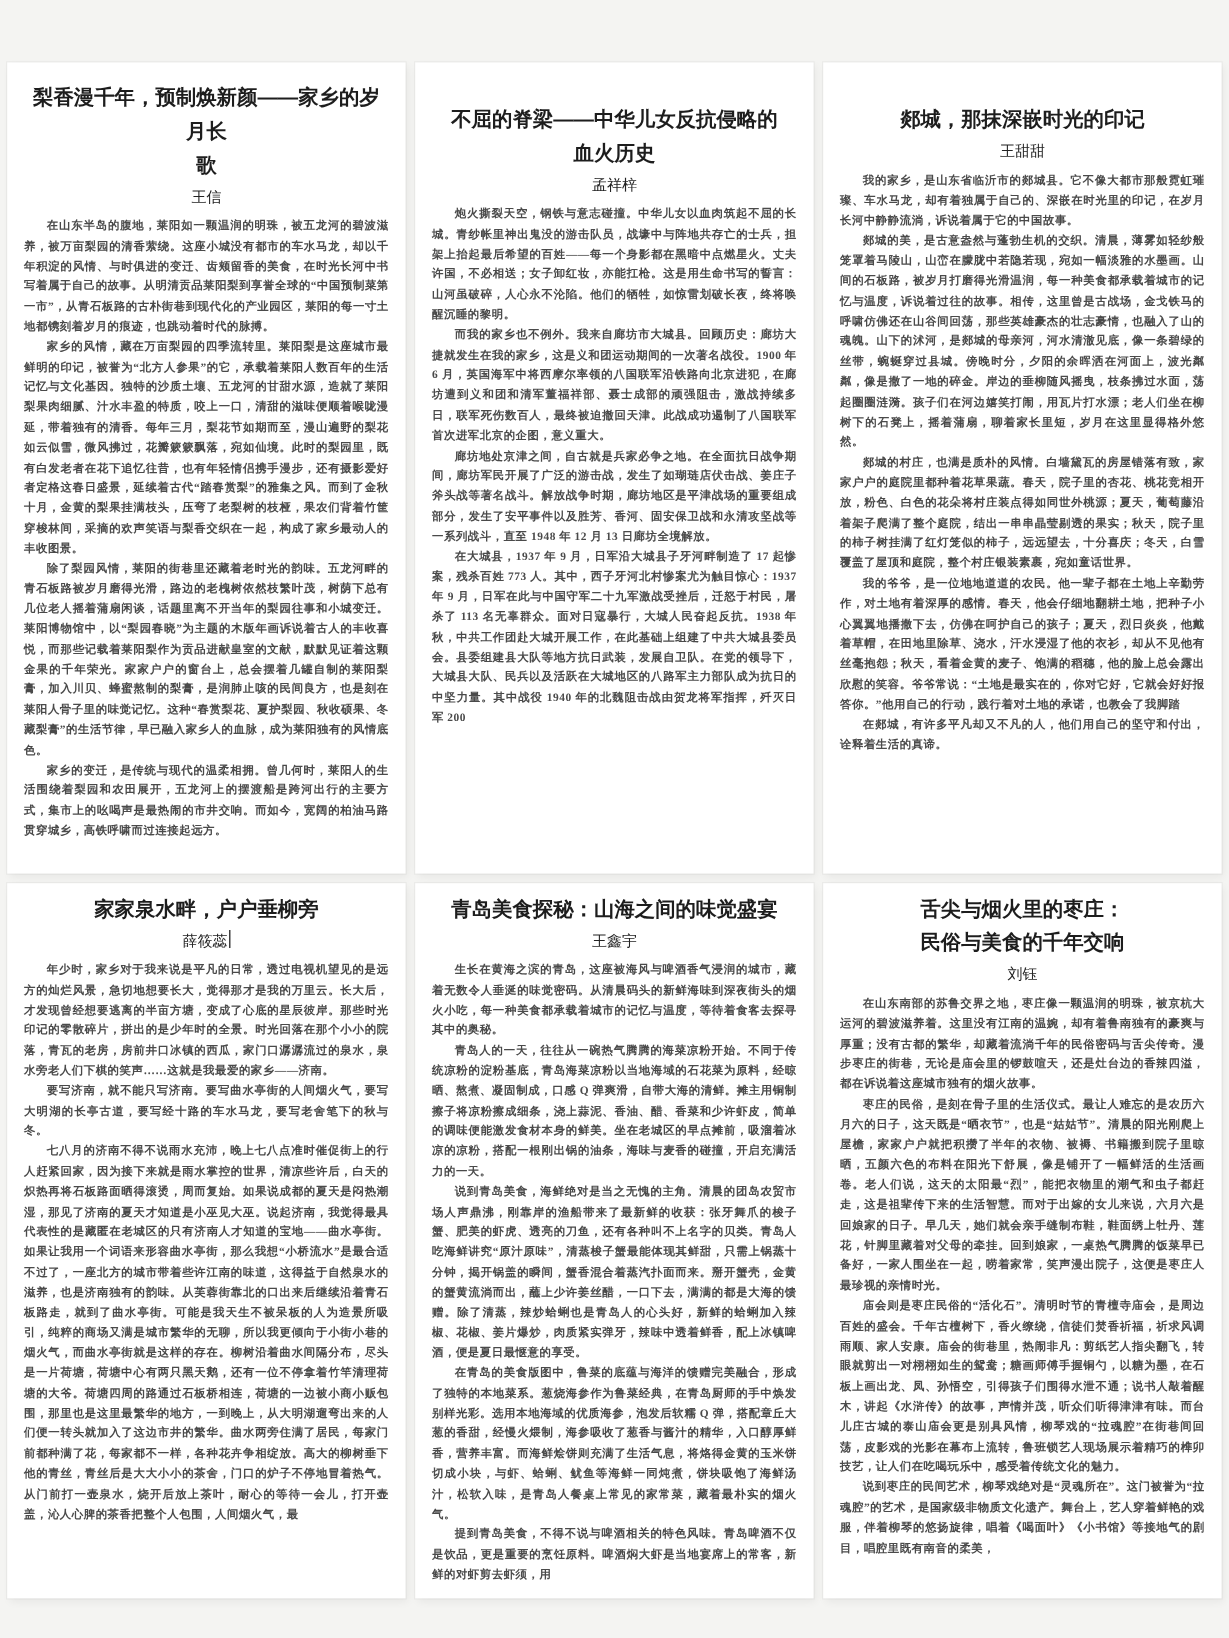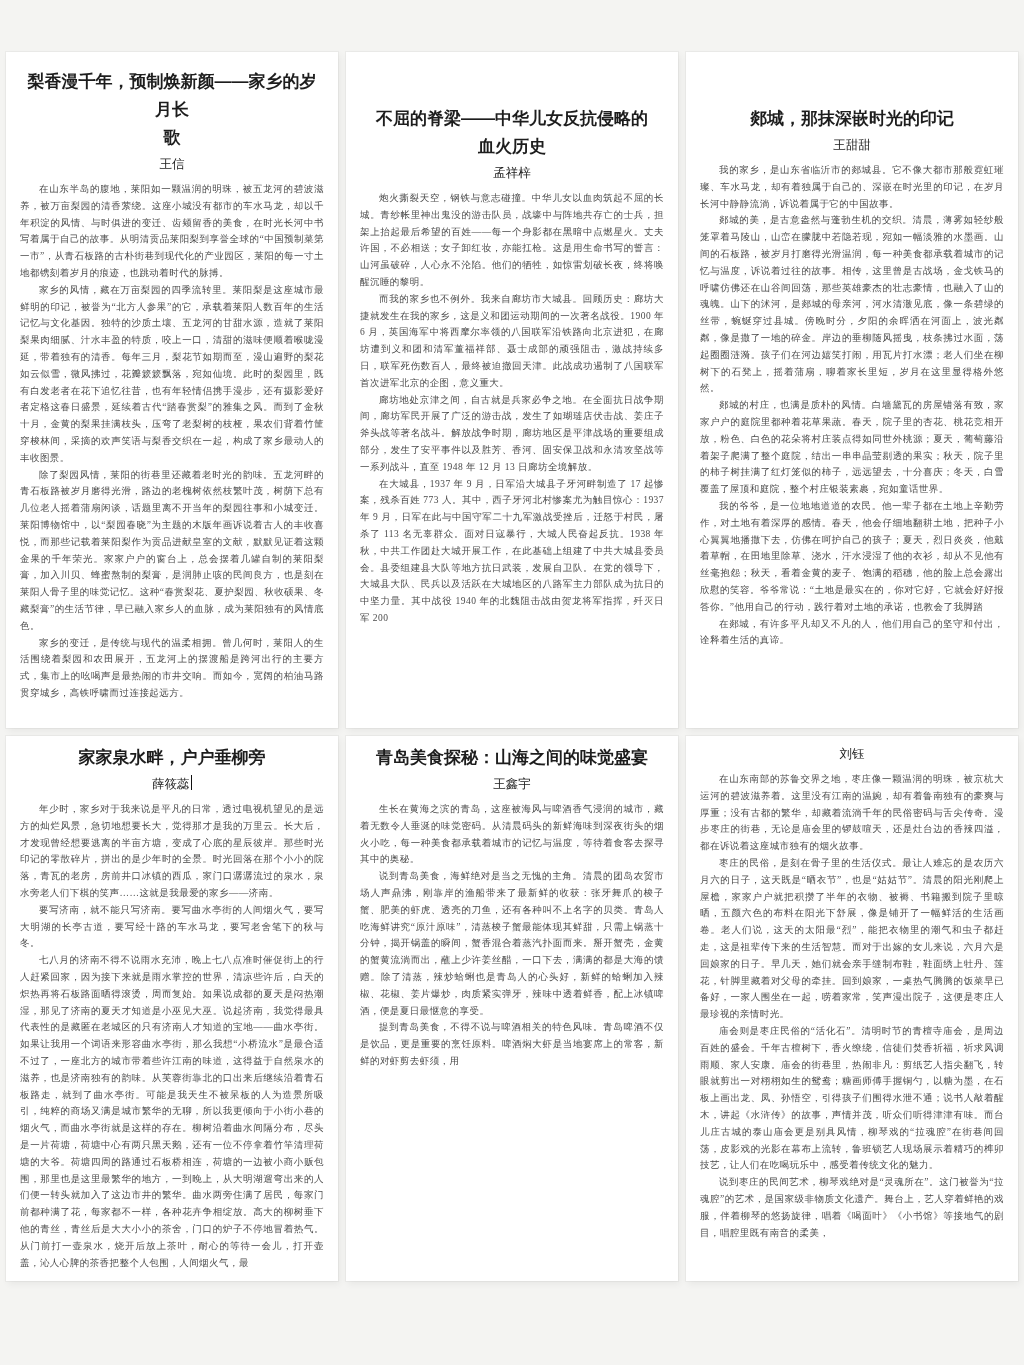--- a/index.html
+++ b/index.html
@@ -25,21 +25,21 @@
     row-gap: 8px;
   }
   .panel {
     background: #ffffff;
     box-sizing: border-box;
     padding: 14px 14px 10px 14px;
     box-shadow: 0 0 0 1px rgba(0,0,0,0.035), 2px 3px 7px rgba(0,0,0,0.055);
     overflow: hidden;
   }
   .panel-0 { padding-top: 16px; }
-  .panel-1, .panel-2 { padding-top: 53px; }
+  .panel-1, .panel-2 { padding-top: 34px; }
   .panel-3, .panel-4, .panel-5 { padding-top: 8px; }
   .title {
     margin: 0 0 2px 0;
     font-family: "Liberation Sans", "DejaVu Sans", sans-serif;
     font-weight: 700;
     font-size: 17px;
     line-height: 28px;
     color: #1d1d1d;
     text-align: center;
     white-space: pre-line;
@@ -62,20 +62,21 @@
     margin-left: 1px;
   }
   .essay-body p {
     margin: 0;
     text-indent: 2em;
     font-size: 9.5px;
     line-height: 16.8px;
     letter-spacing: 0.45px;
     color: #4a4a4a;
     text-align: justify;
+    font-weight: bold;
   }
 </style>
 </head>
 <body>
 
 <div class="page">
   <div class="grid">
 
     <section class="panel panel-0">
       <h1 class="title">梨香漫千年，预制焕新颜——家乡的岁月长
@@ -121,26 +122,30 @@
           <p>要写济南，就不能只写济南。要写曲水亭街的人间烟火气，要写大明湖的长亭古道，要写经十路的车水马龙，要写老舍笔下的秋与冬。</p>
           <p>七八月的济南不得不说雨水充沛，晚上七八点准时催促街上的行人赶紧回家，因为接下来就是雨水掌控的世界，清凉些许后，白天的炽热再将石板路面晒得滚烫，周而复始。如果说成都的夏天是闷热潮湿，那见了济南的夏天才知道是小巫见大巫。说起济南，我觉得最具代表性的是藏匿在老城区的只有济南人才知道的宝地——曲水亭街。如果让我用一个词语来形容曲水亭街，那么我想“小桥流水”是最合适不过了，一座北方的城市带着些许江南的味道，这得益于自然泉水的滋养，也是济南独有的韵味。从芙蓉街靠北的口出来后继续沿着青石板路走，就到了曲水亭街。可能是我天生不被呆板的人为造景所吸引，纯粹的商场又满是城市繁华的无聊，所以我更倾向于小街小巷的烟火气，而曲水亭街就是这样的存在。柳树沿着曲水间隔分布，尽头是一片荷塘，荷塘中心有两只黑天鹅，还有一位不停拿着竹竿清理荷塘的大爷。荷塘四周的路通过石板桥相连，荷塘的一边被小商小贩包围，那里也是这里最繁华的地方，一到晚上，从大明湖遛弯出来的人们便一转头就加入了这边市井的繁华。曲水两旁住满了居民，每家门前都种满了花，每家都不一样，各种花卉争相绽放。高大的柳树垂下他的青丝，青丝后是大大小小的茶舍，门口的炉子不停地冒着热气。从门前打一壶泉水，烧开后放上茶叶，耐心的等待一会儿，打开壶盖，沁人心脾的茶香把整个人包围，人间烟火气，最</p>
         </div>
     </section>
 
     <section class="panel panel-4">
       <h1 class="title">青岛美食探秘：山海之间的味觉盛宴</h1>
       <div class="author-row"><span>王鑫宇</span></div>
       <div class="essay-body">
           <p>生长在黄海之滨的青岛，这座被海风与啤酒香气浸润的城市，藏着无数令人垂涎的味觉密码。从清晨码头的新鲜海味到深夜街头的烟火小吃，每一种美食都承载着城市的记忆与温度，等待着食客去探寻其中的奥秘。</p>
+          <p>青岛人的一天，往往从一碗热气腾腾的海菜凉粉开始。不同于传统凉粉的淀粉基底，青岛海菜凉粉以当地海域的石花菜为原料，经晾晒、熬煮、凝固制成，口感 Q 弹爽滑，自带大海的清鲜。摊主用铜制擦子将凉粉擦成细条，浇上蒜泥、香油、醋、香菜和少许虾皮，简单的调味便能激发食材本身的鲜美。坐在老城区的早点摊前，吸溜着冰凉的凉粉，搭配一根刚出锅的油条，海味与麦香的碰撞，开启充满活力的一天。</p>
           <p>说到青岛美食，海鲜绝对是当之无愧的主角。清晨的团岛农贸市场人声鼎沸，刚靠岸的渔船带来了最新鲜的收获：张牙舞爪的梭子蟹、肥美的虾虎、透亮的刀鱼，还有各种叫不上名字的贝类。青岛人吃海鲜讲究“原汁原味”，清蒸梭子蟹最能体现其鲜甜，只需上锅蒸十分钟，揭开锅盖的瞬间，蟹香混合着蒸汽扑面而来。掰开蟹壳，金黄的蟹黄流淌而出，蘸上少许姜丝醋，一口下去，满满的都是大海的馈赠。除了清蒸，辣炒蛤蜊也是青岛人的心头好，新鲜的蛤蜊加入辣椒、花椒、姜片爆炒，肉质紧实弹牙，辣味中透着鲜香，配上冰镇啤酒，便是夏日最惬意的享受。</p>
+          <p>在青岛的美食版图中，鲁菜的底蕴与海洋的馈赠完美融合，形成了独特的本地菜系。葱烧海参作为鲁菜经典，在青岛厨师的手中焕发别样光彩。选用本地海域的优质海参，泡发后软糯 Q 弹，搭配章丘大葱的香甜，经慢火煨制，海参吸收了葱香与酱汁的精华，入口醇厚鲜香，营养丰富。而海鲜烩饼则充满了生活气息，将烙得金黄的玉米饼切成小块，与虾、蛤蜊、鱿鱼等海鲜一同炖煮，饼块吸饱了海鲜汤汁，松软入味，是青岛人餐桌上常见的家常菜，藏着最朴实的烟火气。</p>
           <p>提到青岛美食，不得不说与啤酒相关的特色风味。青岛啤酒不仅是饮品，更是重要的烹饪原料。啤酒焖大虾是当地宴席上的常客，新鲜的对虾剪去虾须，用</p>
         </div>
     </section>
 
     <section class="panel panel-5">
+      <h1 class="title">舌尖与烟火里的枣庄：
+民俗与美食的千年交响</h1>
       <div class="author-row"><span>刘钰</span></div>
       <div class="essay-body">
           <p>在山东南部的苏鲁交界之地，枣庄像一颗温润的明珠，被京杭大运河的碧波滋养着。这里没有江南的温婉，却有着鲁南独有的豪爽与厚重；没有古都的繁华，却藏着流淌千年的民俗密码与舌尖传奇。漫步枣庄的街巷，无论是庙会里的锣鼓喧天，还是灶台边的香辣四溢，都在诉说着这座城市独有的烟火故事。</p>
           <p>枣庄的民俗，是刻在骨子里的生活仪式。最让人难忘的是农历六月六的日子，这天既是“晒衣节”，也是“姑姑节”。清晨的阳光刚爬上屋檐，家家户户就把积攒了半年的衣物、被褥、书籍搬到院子里晾晒，五颜六色的布料在阳光下舒展，像是铺开了一幅鲜活的生活画卷。老人们说，这天的太阳最“烈”，能把衣物里的潮气和虫子都赶走，这是祖辈传下来的生活智慧。而对于出嫁的女儿来说，六月六是回娘家的日子。早几天，她们就会亲手缝制布鞋，鞋面绣上牡丹、莲花，针脚里藏着对父母的牵挂。回到娘家，一桌热气腾腾的饭菜早已备好，一家人围坐在一起，唠着家常，笑声漫出院子，这便是枣庄人最珍视的亲情时光。</p>
           <p>庙会则是枣庄民俗的“活化石”。清明时节的青檀寺庙会，是周边百姓的盛会。千年古檀树下，香火缭绕，信徒们焚香祈福，祈求风调雨顺、家人安康。庙会的街巷里，热闹非凡：剪纸艺人指尖翻飞，转眼就剪出一对栩栩如生的鸳鸯；糖画师傅手握铜勺，以糖为墨，在石板上画出龙、凤、孙悟空，引得孩子们围得水泄不通；说书人敲着醒木，讲起《水浒传》的故事，声情并茂，听众们听得津津有味。而台儿庄古城的泰山庙会更是别具风情，柳琴戏的“拉魂腔”在街巷间回荡，皮影戏的光影在幕布上流转，鲁班锁艺人现场展示着精巧的榫卯技艺，让人们在吃喝玩乐中，感受着传统文化的魅力。</p>
           <p>说到枣庄的民间艺术，柳琴戏绝对是“灵魂所在”。这门被誉为“拉魂腔”的艺术，是国家级非物质文化遗产。舞台上，艺人穿着鲜艳的戏服，伴着柳琴的悠扬旋律，唱着《喝面叶》《小书馆》等接地气的剧目，唱腔里既有南音的柔美，</p>
         </div>
     </section>
 
   </div>

